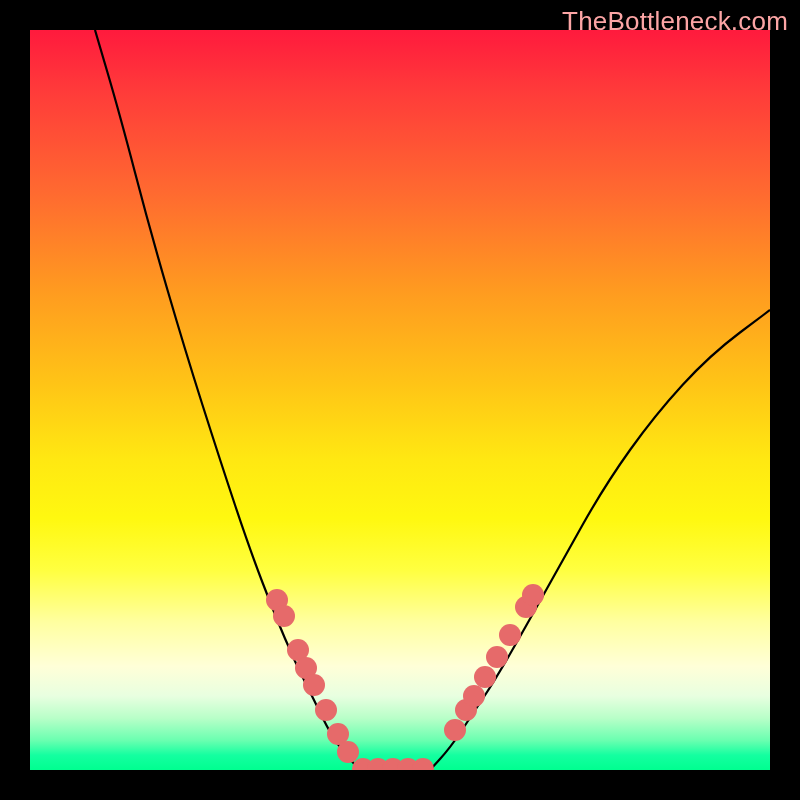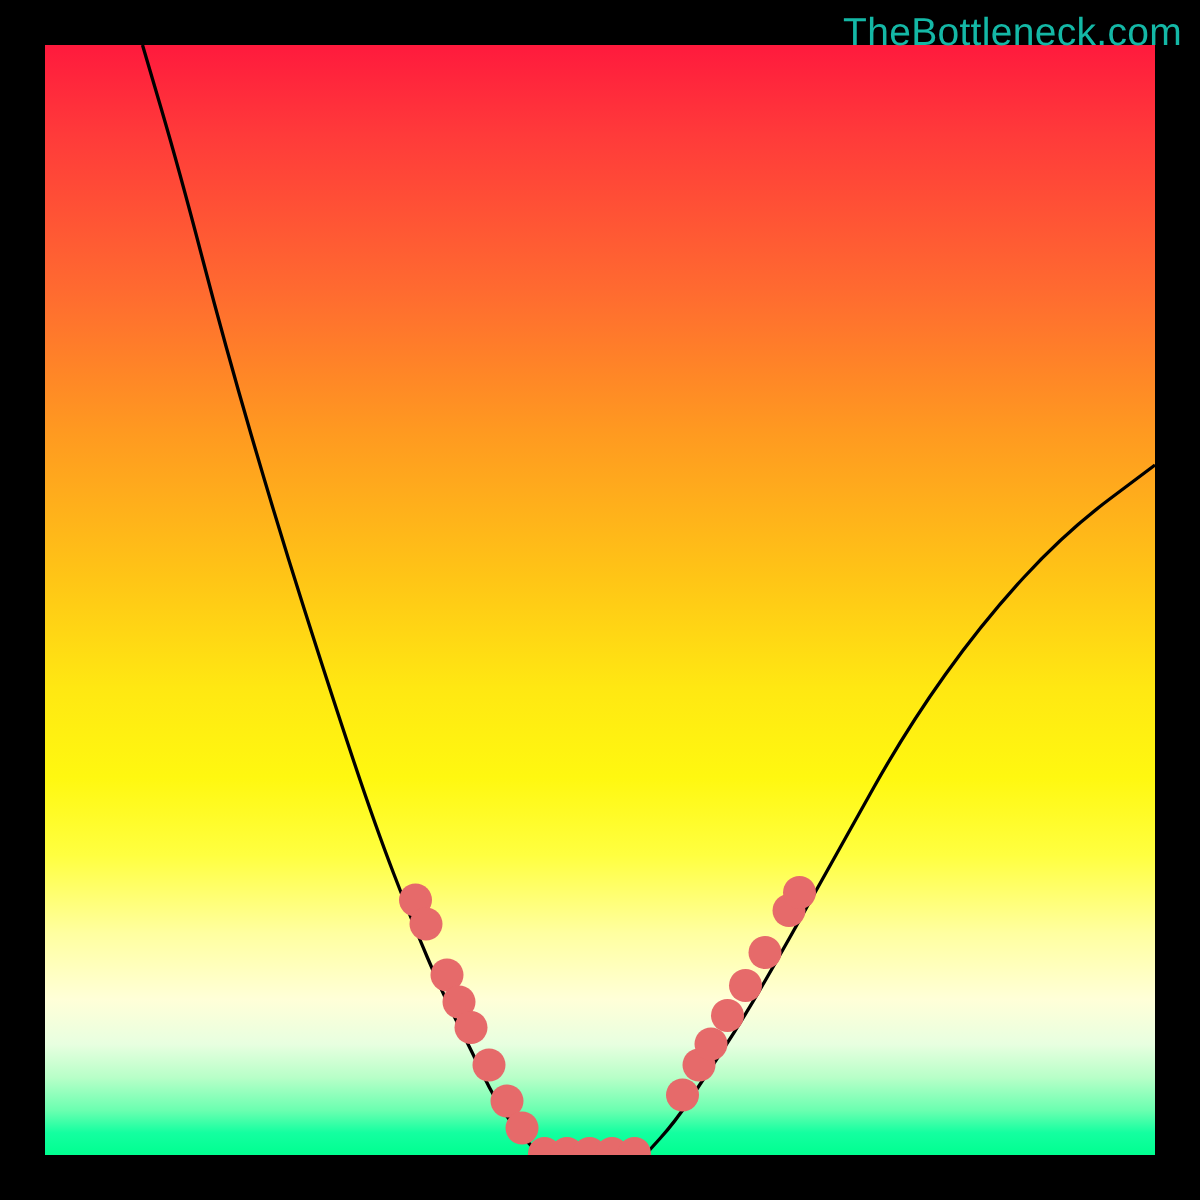--- a/index.html
+++ b/index.html
@@ -34,21 +34,21 @@
       #00ff90 100%
     );
   }
   .watermark {
     position: absolute;
     top: 6px;
     right: 12px;
     font-family: Arial, Helvetica, sans-serif;
     font-size: 26px;
     font-weight: 500;
-    color: #14b8a6;
+    color: #fca5a5;
     letter-spacing: 0.2px;
   }
   svg {
     position: absolute;
     left: 0;
     top: 0;
   }
 </style>
 </head>
 <body>

